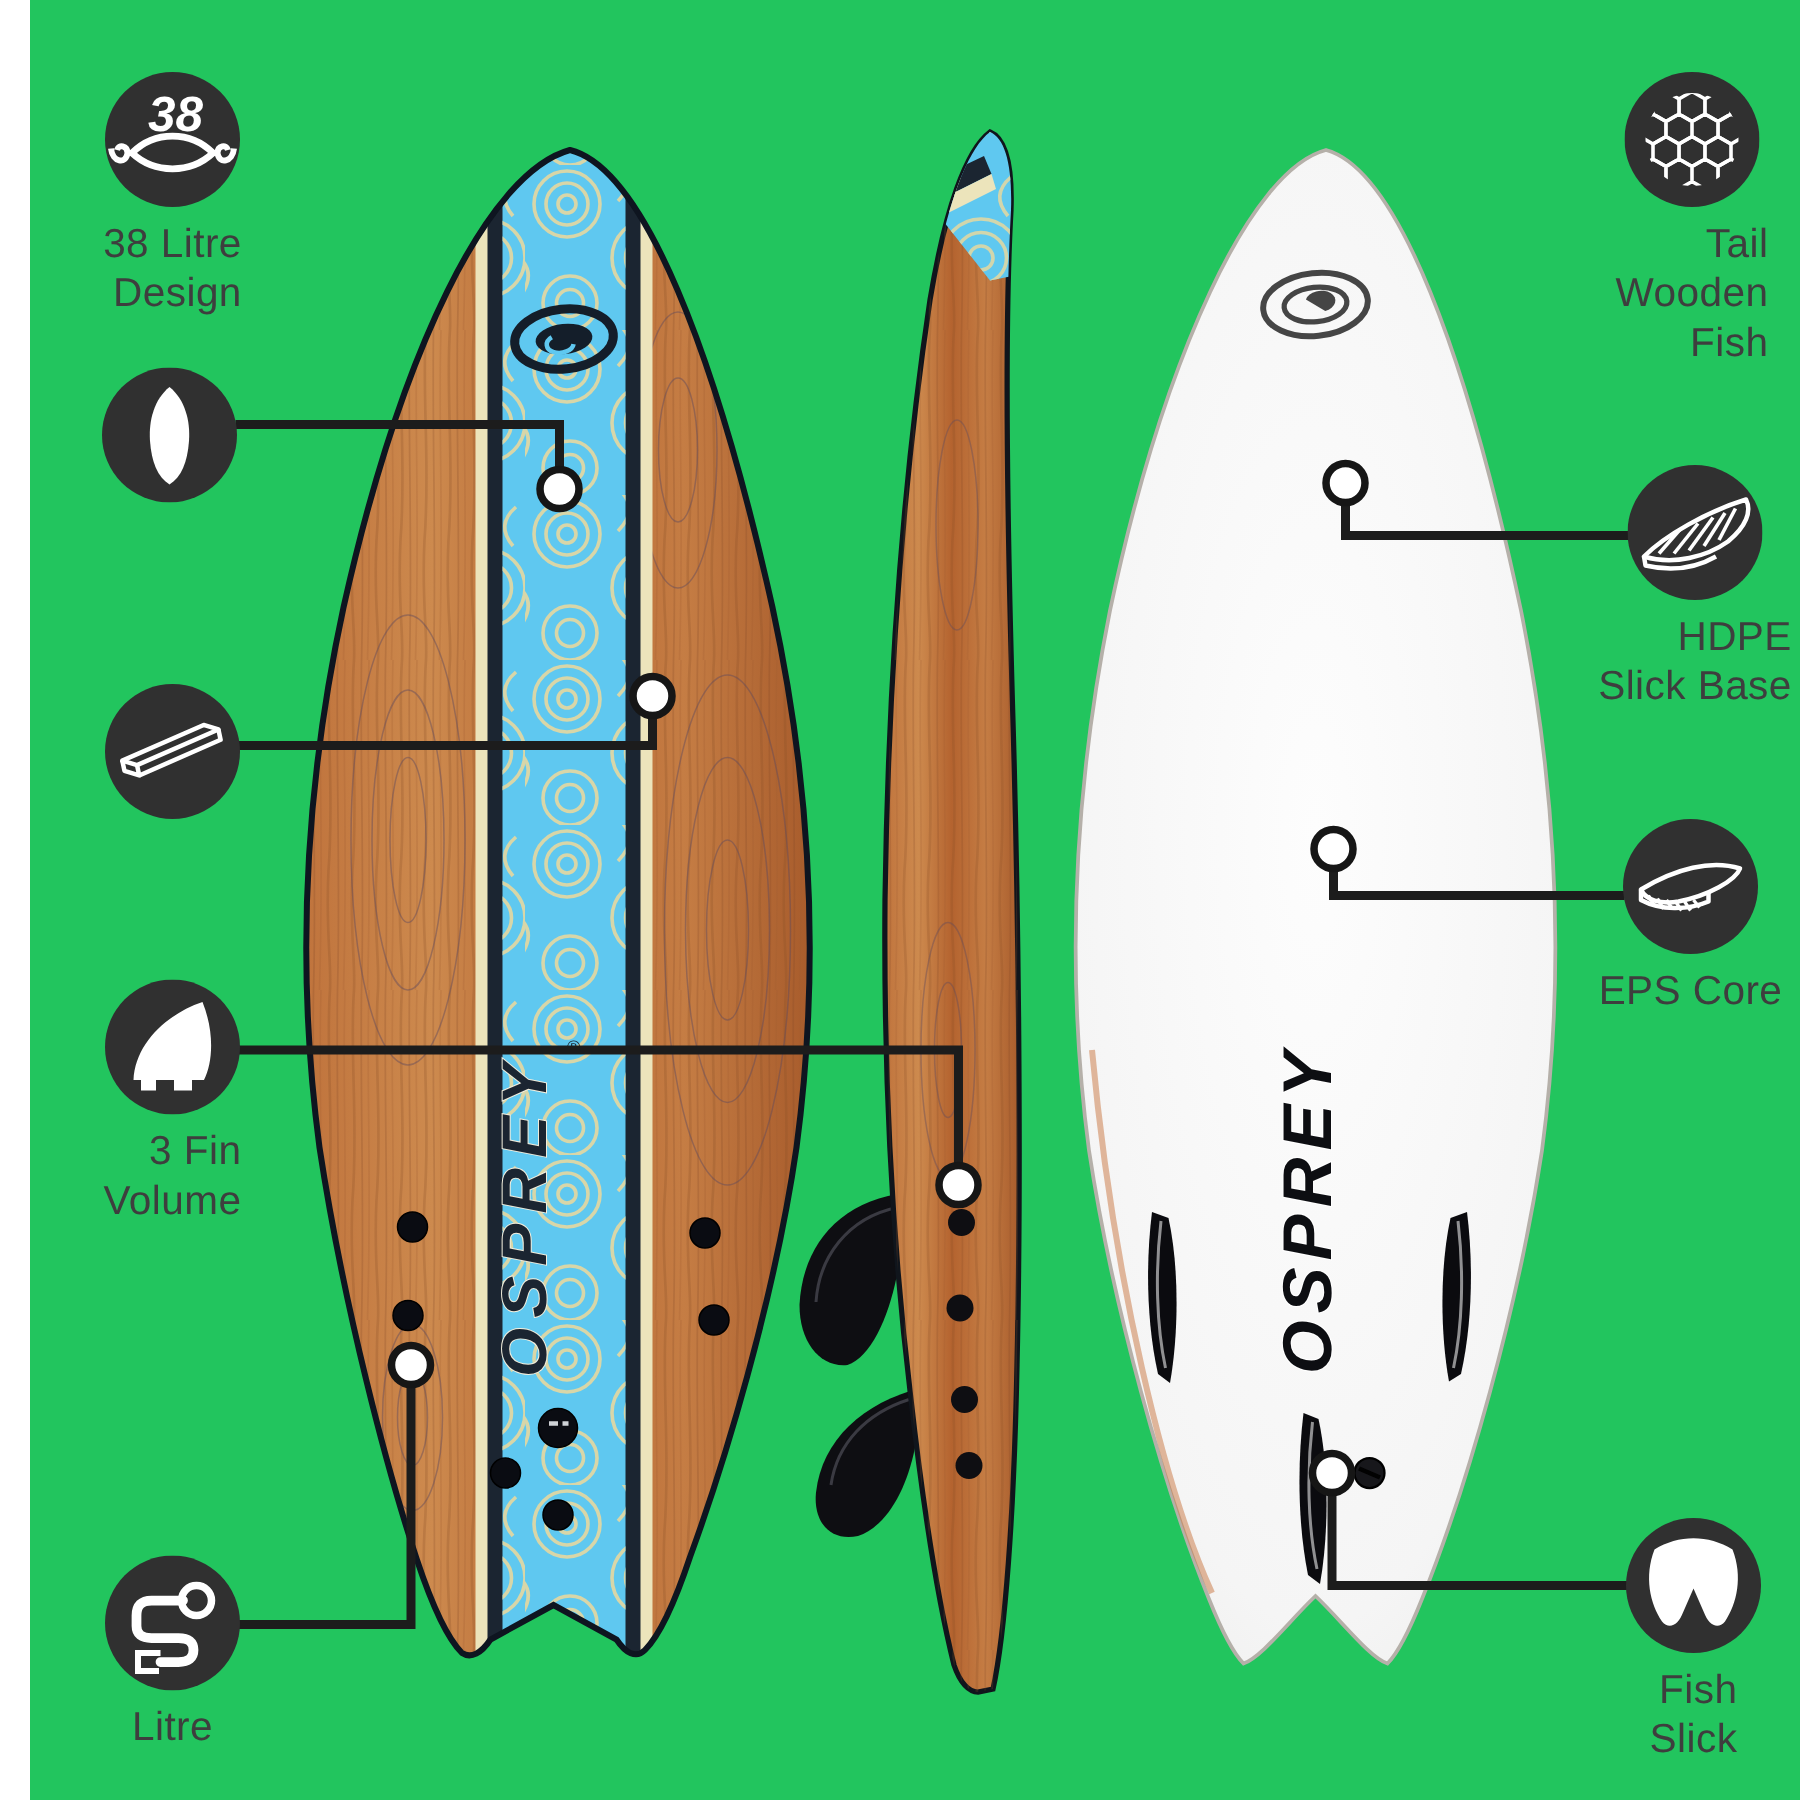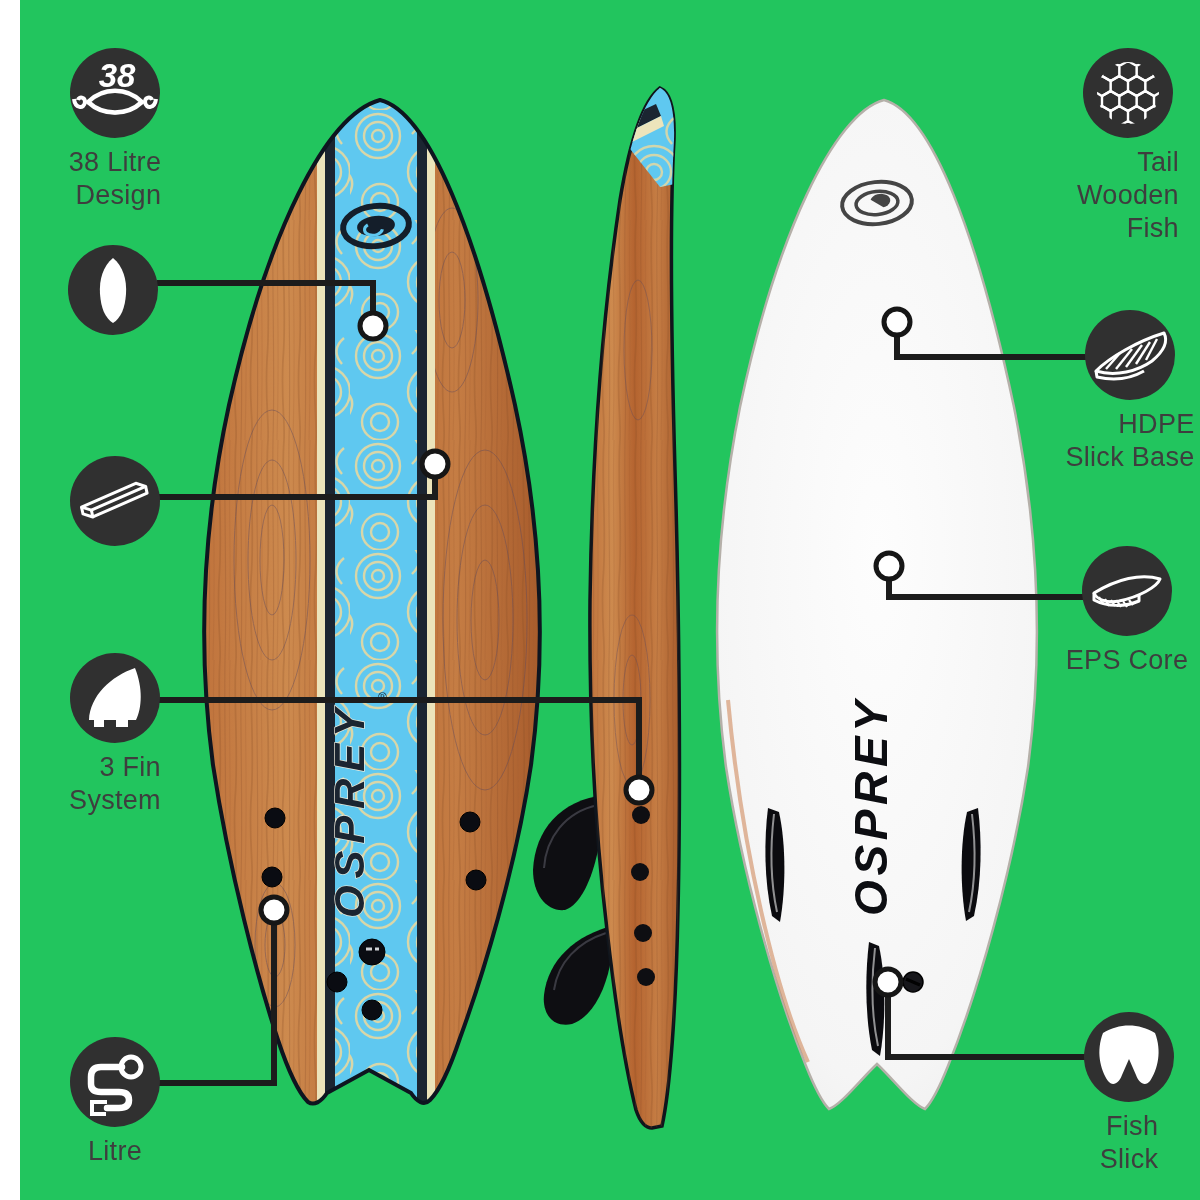--- a/index.html
+++ b/index.html
@@ -224,21 +224,21 @@
     </svg>
   </div>
 
   <div class="callout" style="left:-5px;top:653px;">
     <svg class="icon" viewBox="-45 -45 90 90">
       <circle r="45" fill="#303030"></circle>
       <path d="M -26,22 C -25,-2 -4,-22 20,-30 C 28,-10 27,10 21,22 L 13,22 L 13,29 L 1,29 L 1,22 L -11,22 L -11,29 L -21,29 L -21,22 Z" fill="#fff"></path>
     </svg>
     <div class="label">
       <span>3 Fin</span>
-      <span>System</span>
+      <span>Volume</span>
     </div>
   </div>
 
   <div class="callout" style="left:-5px;top:1037px;">
     <svg class="icon" viewBox="-45 -45 90 90">
       <circle r="45" fill="#303030"></circle>
       <circle cx="16" cy="-15" r="10" fill="none" stroke="#fff" stroke-width="5"></circle>
       <path d="M 7,-15 L -14,-15 Q -24,-15 -24,-5 L -24,2 Q -24,10 -14,10 L 4,10 Q 14,10 14,18 Q 14,26 4,26 L -8,26" fill="none" stroke="#fff" stroke-width="6.5" stroke-linecap="round" stroke-linejoin="round"></path>
       <path d="M -8,20 L -23,20 L -23,32 L -9,32 M -9,26 L -1,26" fill="none" stroke="#fff" stroke-width="4"></path>
     </svg>

